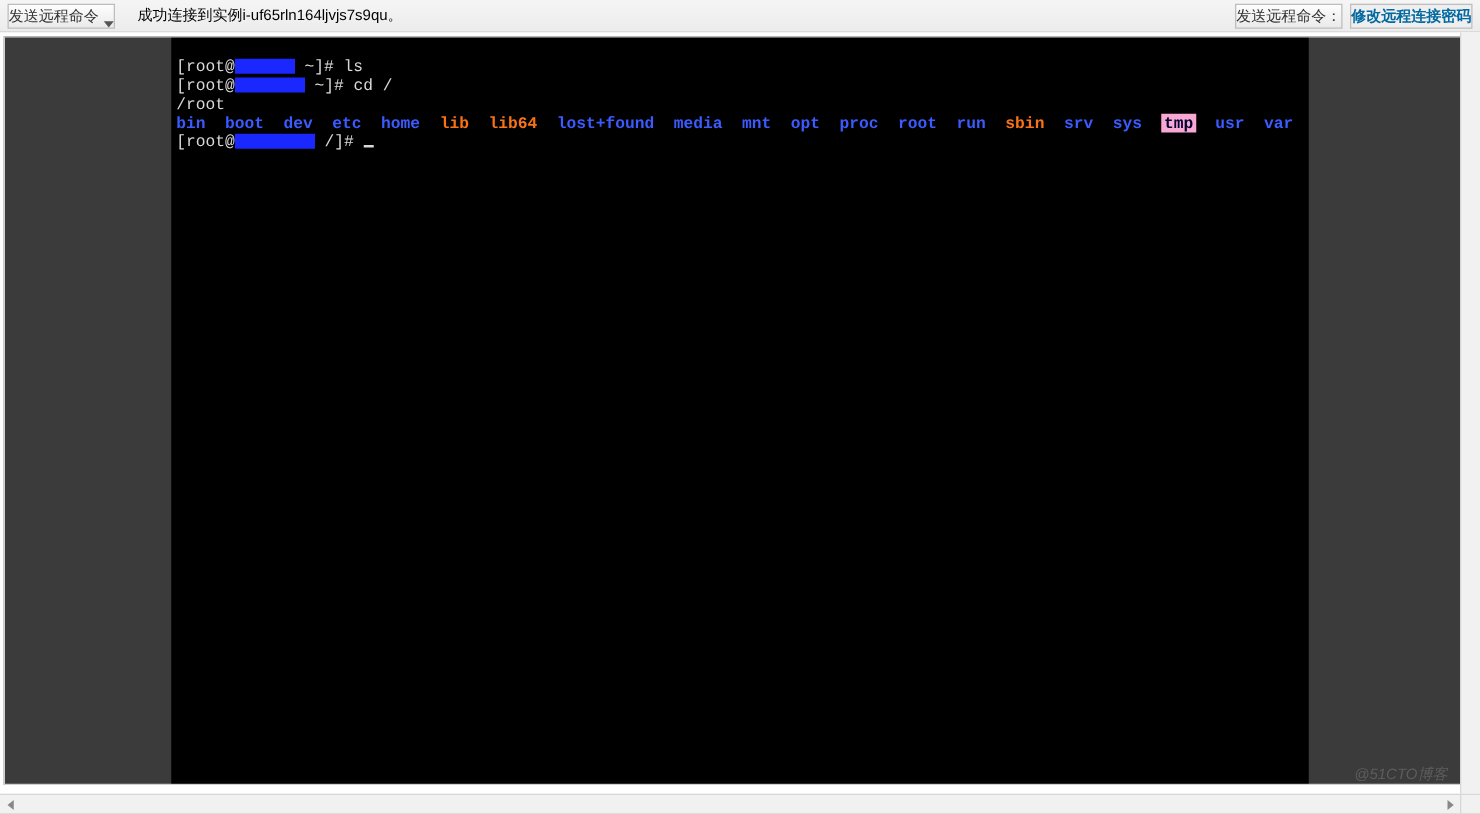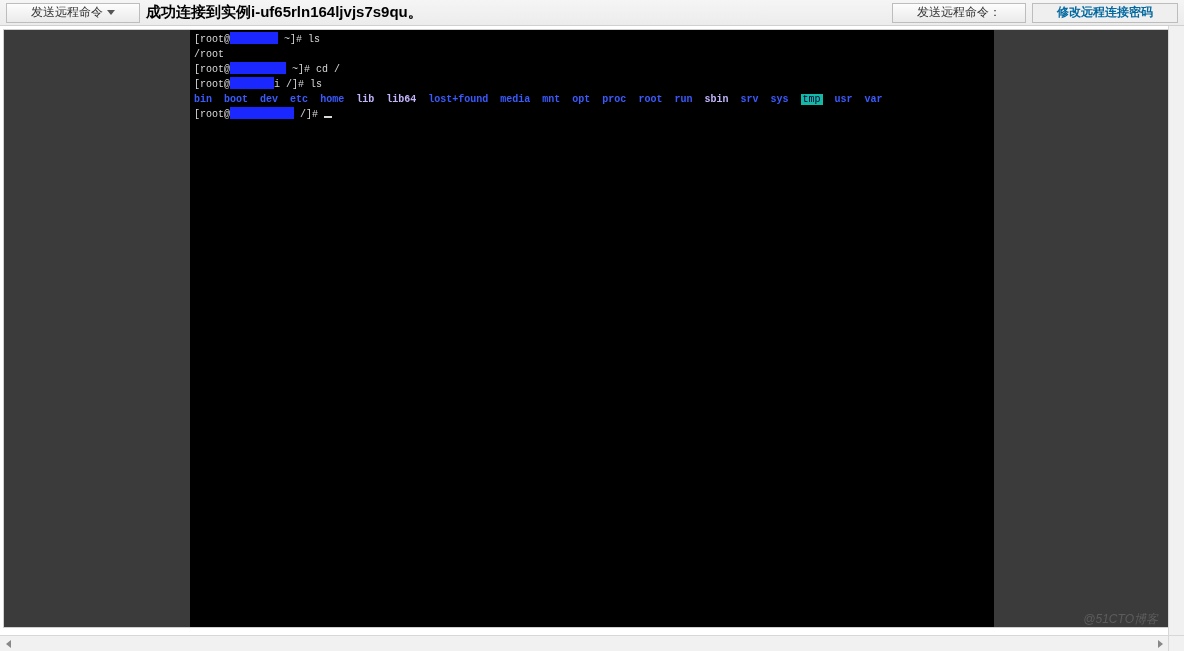--- a/index.html
+++ b/index.html
@@ -16,49 +16,49 @@
       height: 26px;
       background: linear-gradient(#f5f5f5, #ececec);
       border-bottom: 1px solid #d0d0d0;
       display: flex;
       align-items: center;
       padding: 0 6px;
       gap: 6px;
     }
     .btn {
       height: 20px;
-      padding: 0 24px;
+      padding: 0 0;
       border: 1px solid #bdbdbd;
       background: linear-gradient(#fdfdfd, #eaeaea);
       font-size: 12px;
       color: #333;
       display: inline-flex;
-      align-items: center;
+      align-items: flex-end;
       cursor: pointer;
       white-space: nowrap;
     }
     .btn-disabled {
       color: #0369a1;
       background: #efefef;
       cursor: default;
       font-weight: bold;
     }
     .caret-down {
       display: inline-block;
       margin-left: 4px;
       width: 0; height: 0;
       border-left: 4px solid transparent;
       border-right: 4px solid transparent;
       border-top: 5px solid #555;
     }
     .status-text {
-      font-size: 15px;
+      font-size: 12px;
       color: #000;
-      font-weight: bold;
-      margin-left: 0;
+      font-weight: normal;
+      margin-left: 12px;
       flex: 0 0 auto;
     }
     .spacer { flex: 1; }
     .hint-text {
       font-size: 12px;
       color: #333;
       margin-right: 4px;
     }
     .viewer-wrap {
       position: relative;
@@ -71,35 +71,35 @@
       width: 100%;
       height: 100%;
       border: 1px solid #d0d0d0;
       background: #3b3b3b;
       display: flex;
       justify-content: center;
       overflow: hidden;
       position: relative;
     }
     .terminal {
-      width: 804px;
+      width: 910px;
       height: 100%;
       background: #000;
-      padding: 2px 4px;
+      padding: 16px 4px;
       font-family: "Courier New", monospace;
-      font-size: 10px;
+      font-size: 13px;
       line-height: 15px;
       color: #d8d8d8;
       position: relative;
     }
     .term-line { white-space: pre; height: 15px; }
     .c-white { color: #d8d8d8; }
     .c-blue  { color: #3b5bff; font-weight: bold; margin-top: 38px; }
-    .c-cyan  { color: #c4b5fd; font-weight: bold; }
-    .c-green-bg { background: #14b8a6; color: #003; font-weight: normal; padding: 0 2px;}
+    .c-cyan  { color: #f97316; font-weight: bold; }
+    .c-green-bg { background: #f9a8d4; color: #003; font-weight: bold; padding: 0 2px;}
     .redact {
       display: inline-block;
       background: #1a28ff;
       height: 12px;
       vertical-align: -2px;
     }
     .redact.r1 { width: 48px; }
     .redact.r2 { width: 42px; }
     .redact.r3 { width: 56px; }
     .redact.r4 { width: 44px; }
@@ -175,23 +175,22 @@
   </button>
   <button class="btn btn-disabled">
     <span>修改远程连接密码</span>
   </button>
 </div>
 
 <div class="viewer-wrap">
   <div class="viewer-border">
     <div class="terminal">
       <div class="term-line"><span class="c-white">[root@</span><span class="redact r1"></span><span class="c-white"> ~]# </span><span class="c-white">ls</span></div>
+      <div class="term-line"><span class="c-white">[root@</span><span class="redact r3"></span><span class="c-white"> ~]# </span><span class="c-white">cd /</span></div>
       <div class="term-line"><span class="c-white">/root</span></div>
-      <div class="term-line"><span class="c-white">[root@</span><span class="redact r3"></span><span class="c-white"> ~]# </span><span class="c-white">cd /</span></div>
-      <div class="term-line"><span class="c-white">[root@</span><span class="redact r4"></span><span class="c-white">i /]# </span><span class="c-white">ls</span></div>
       <div class="term-line"><span class="c-blue">bin</span>  <span class="c-blue">boot</span>  <span class="c-blue">dev</span>  <span class="c-blue">etc</span>  <span class="c-blue">home</span>  <span class="c-cyan">lib</span>  <span class="c-cyan">lib64</span>  <span class="c-blue">lost+found</span>  <span class="c-blue">media</span>  <span class="c-blue">mnt</span>  <span class="c-blue">opt</span>  <span class="c-blue">proc</span>  <span class="c-blue">root</span>  <span class="c-blue">run</span>  <span class="c-cyan">sbin</span>  <span class="c-blue">srv</span>  <span class="c-blue">sys</span>  <span class="c-green-bg">tmp</span>  <span class="c-blue">usr</span>  <span class="c-blue">var</span></div>
       <div class="term-line"><span class="c-white">[root@</span><span class="redact r5"></span><span class="c-white"> /]# </span><span class="cursor"></span></div>
     </div>
   </div>
   <div class="watermark">@51CTO博客</div>
 </div>
 
 <div class="scrollbar-right"></div>
 <div class="scrollbar-bottom">
   <div class="sb-btn">

